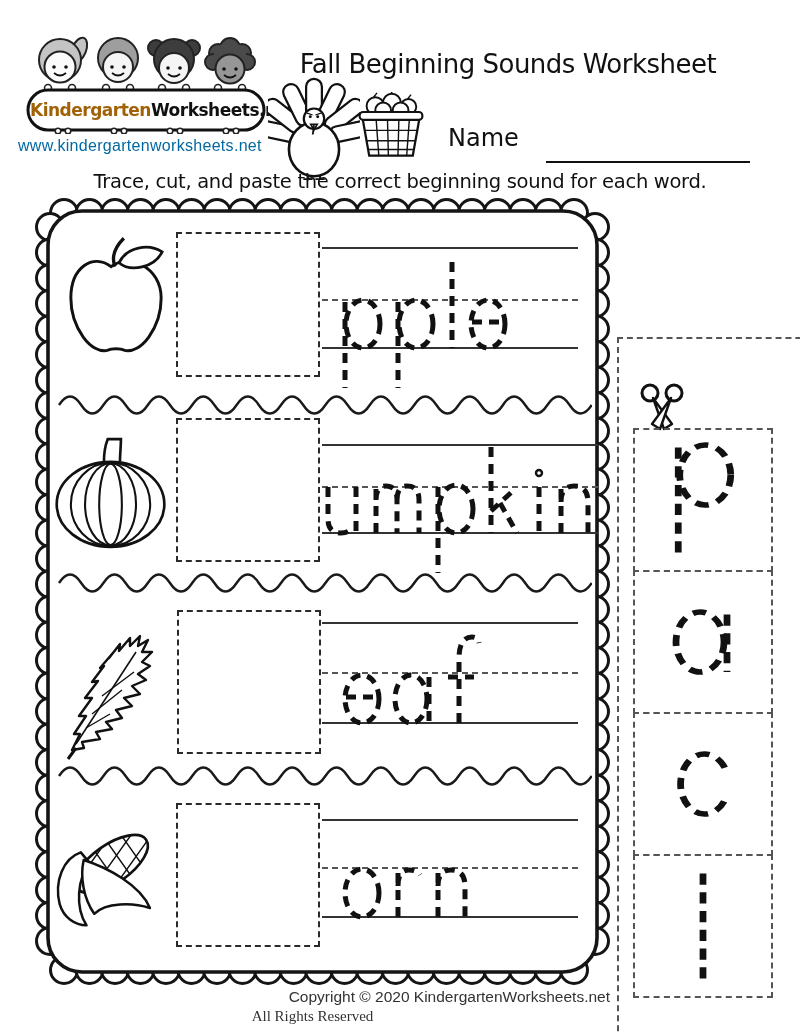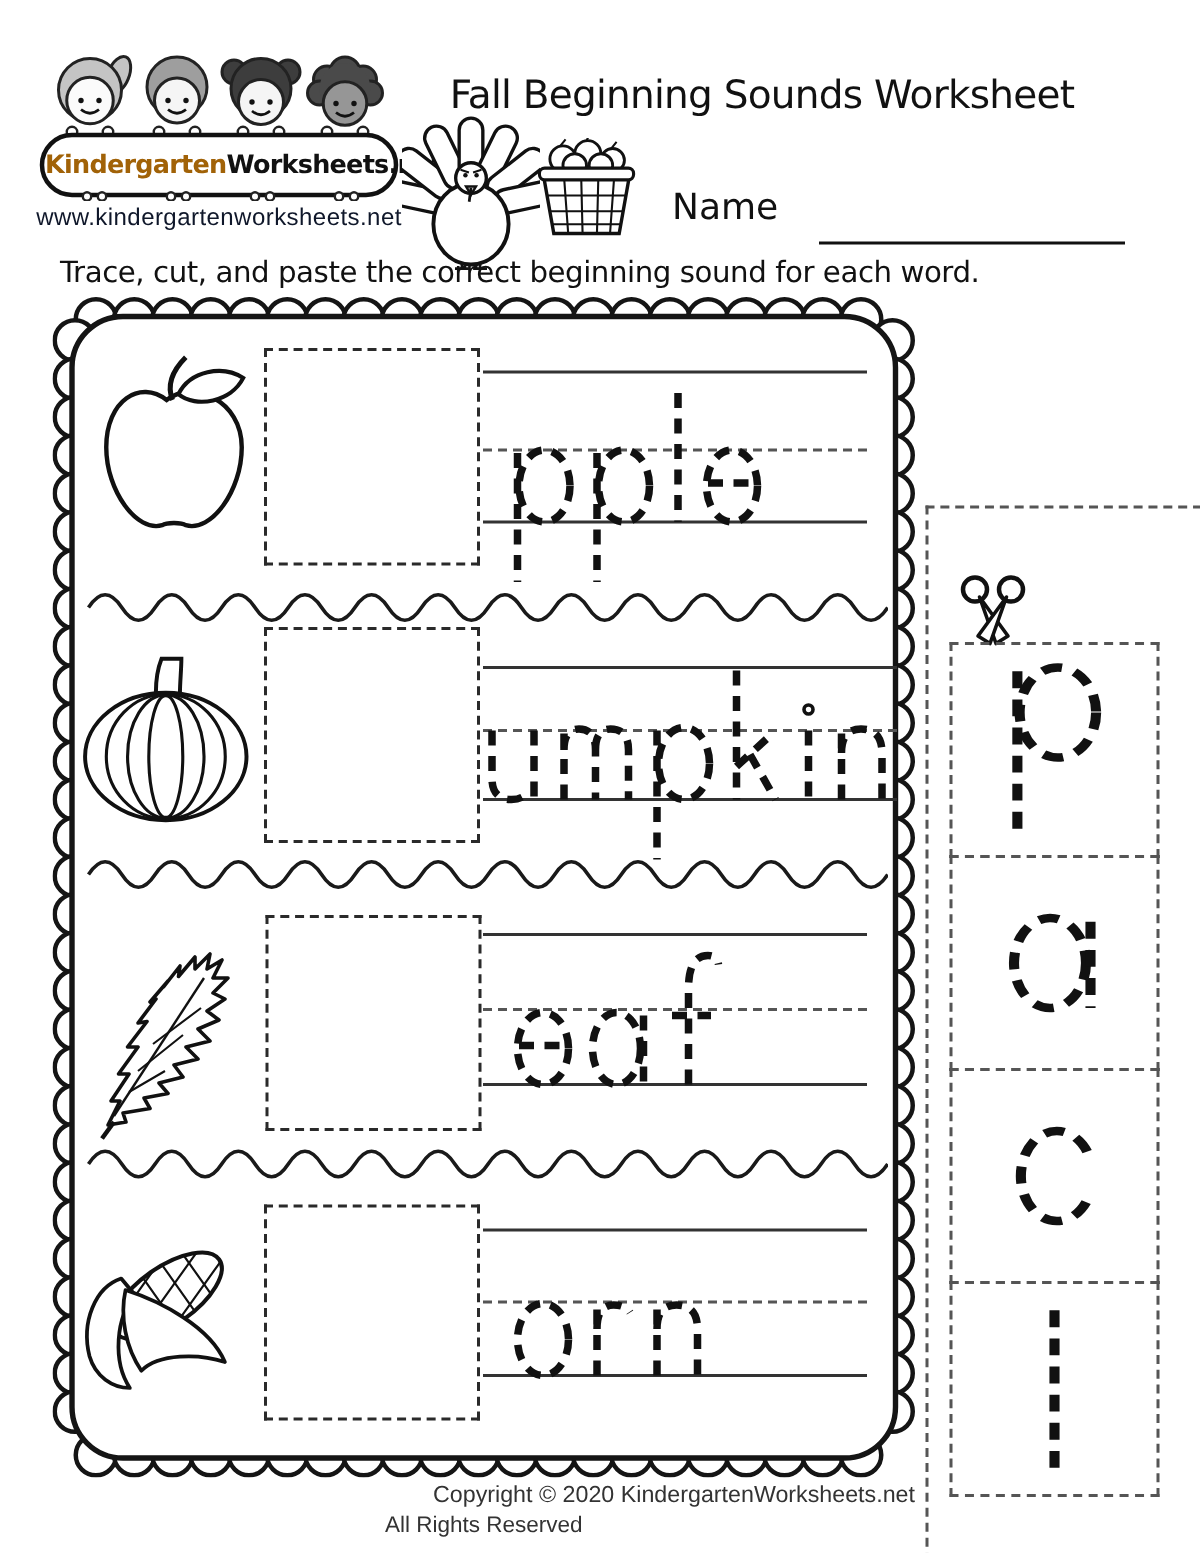--- a/index.html
+++ b/index.html
@@ -2,24 +2,24 @@
 <html><head>
 <meta charset="utf-8">
 <style>
   html,body{margin:0;padding:0;background:#fff;}
   .page{position:relative;width:800px;height:1035px;background:#fff;overflow:hidden;
         font-family:"DejaVu Sans",sans-serif;color:#111;}
   .abs{position:absolute;}
   .hand{font-family:"DejaVu Sans",sans-serif;}
   .plain{font-family:"Liberation Sans",sans-serif;}
   .title{font-size:26px;font-weight:500;text-align:center;letter-spacing:-0.5px;}
-  .instruction{font-size:19.5px;text-align:left;letter-spacing:-0.3px;}
+  .instruction{font-size:19.5px;text-align:center;letter-spacing:-0.3px;}
   .name-label{font-size:24px;}
   .name-line{height:2px;background:#111;}
-  .url{font-size:16px;color:#0f172a;text-align:center;letter-spacing:0.3px;}
+  .url{font-size:16px;color:#0369a1;letter-spacing:0.3px;}
   .logo-text{font-size:17px;font-weight:bold;text-align:center;letter-spacing:-0.5px;white-space:nowrap;}
   .logo-gray{color:#a16207;}
   .logo-black{color:#111;}
   .paste-box{border:2px dashed #2a2a2a;background:transparent;}
   .wline{height:2px;background:#333;}
   .wline-mid{border-top:2px dashed #555;height:0;background:none;}
   .tile{width:136px;height:140px;border:2px dashed #555;margin-top:-2px;position:relative;}
   .cut-rect{border:2px dashed #555;}
   .copyright{font-size:15.5px;color:#333;text-align:right;}
   .rights{font-size:15px;color:#333;text-align:center;}
@@ -401,15 +401,15 @@
     <div class="tile">
         <svg width="136" height="140" style="overflow:visible;">
           <g transform="translate(62,125) scale(1.5,1.25)">
             <line x1="4" y1="-86" x2="4" y2="0" fill="none" stroke="#111" stroke-width="4.5" stroke-dasharray="9 6"></line>
           </g>
         </svg>
       </div>
   </div>
 
   <div class="abs copyright plain" style="left:35px;top:988px;width:575px;">Copyright © 2020 KindergartenWorksheets.net</div>
-  <div class="abs rights plain" style="left:35px;top:1008px;width:575px;">All Rights Reserved</div>
+  <div class="abs rights plain" style="left:25px;top:1008px;width:575px;font-family:Liberation Serif, serif;">All Rights Reserved</div>
 
 </div>
 
 </body></html>

